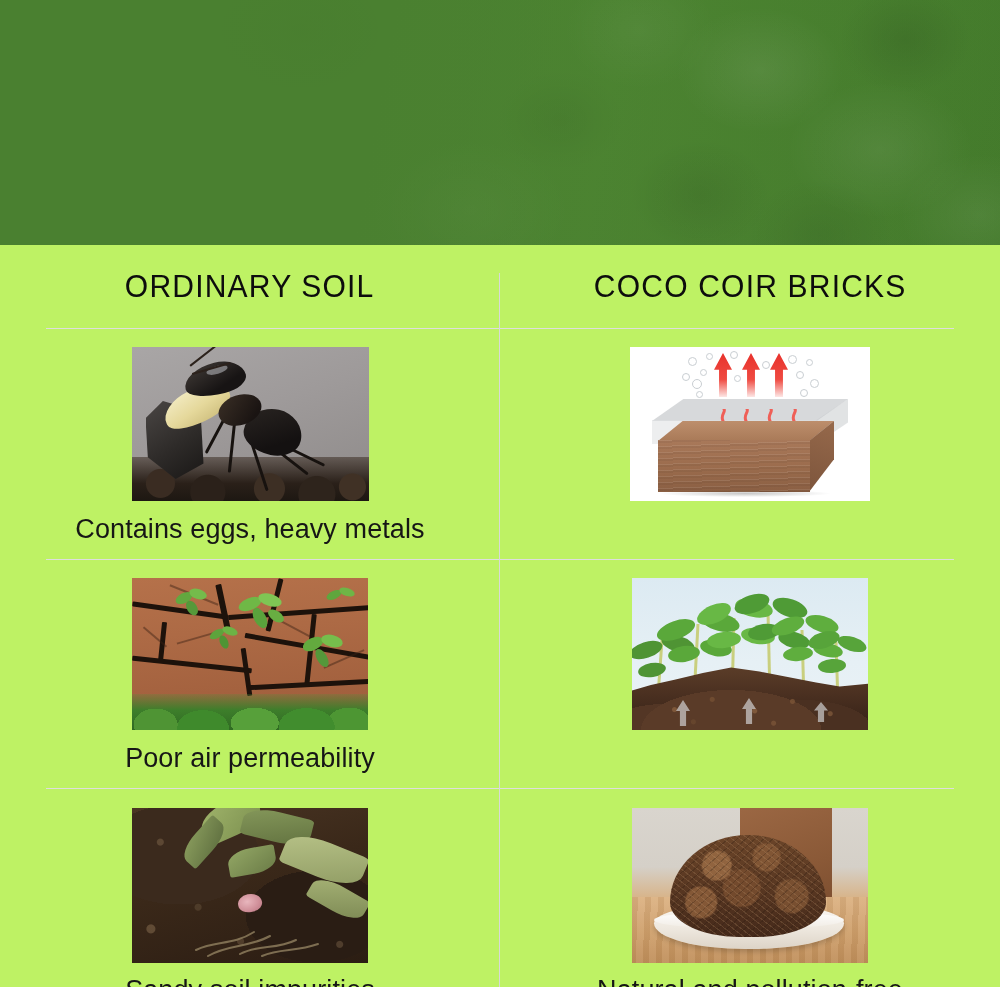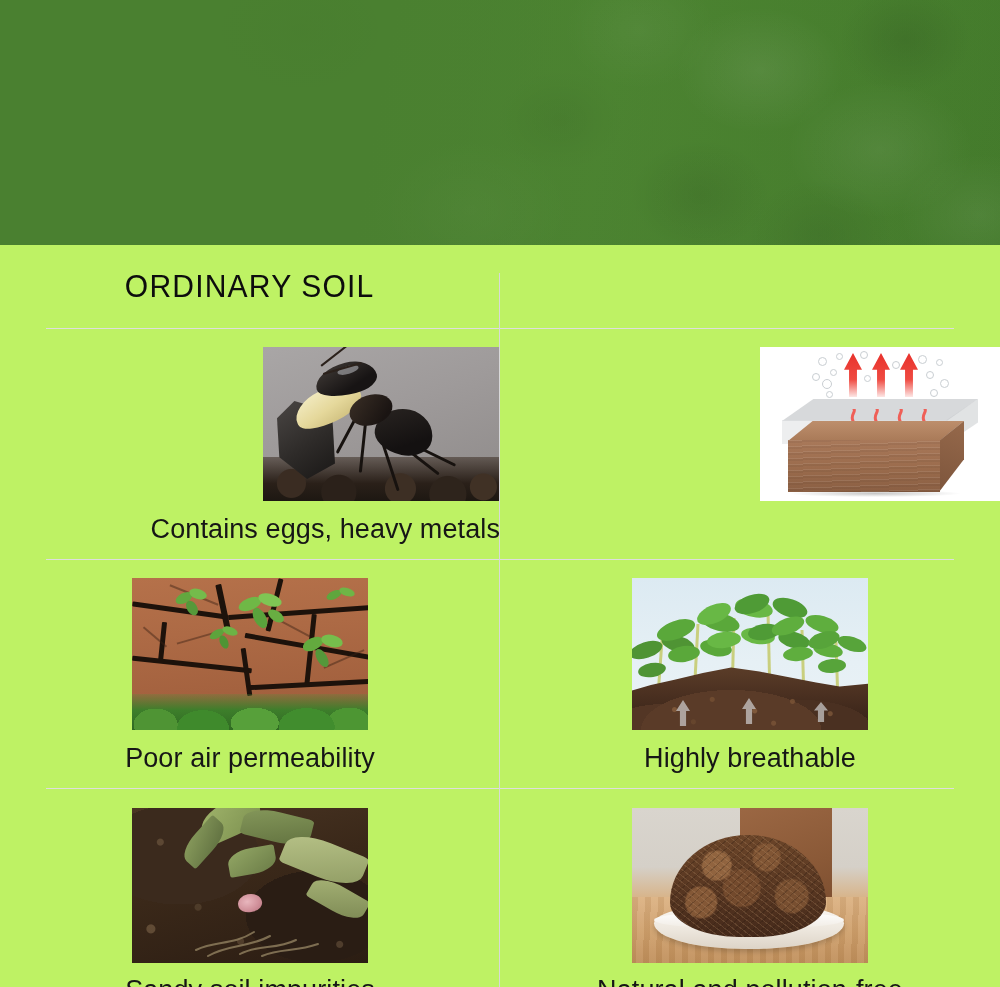--- a/index.html
+++ b/index.html
@@ -128,21 +128,21 @@
   }
   .caption {
     font-size: 27px;
     color: #161616;
     letter-spacing: 0.1px;
     text-align: center;
     white-space: nowrap;
   }
 
   
-  .row1 .cell { padding-top: 18px; align-items: flex-end; }
+  .row1 .cell { padding-top: 18px; }
   .row1 .photo-wrap { width: 237px; height: 154px; }
   .row1 .caption { margin-top: 13px; }
   .row1-h { margin-top: 14px; }
 
   .row2 .cell { padding-top: 18px; justify-content: space-between; }
   .row2 .photo-wrap { width: 236px; height: 152px; }
   .row2 .caption { margin-top: 13px; }
   .row2-h { margin-top: 14px; }
 
   .row3 .cell { padding-top: 19px; }
@@ -397,20 +397,23 @@
   <div class="banner-vignette"></div>
 </div>
 
 <div class="table">
 
   <div class="v-divider"></div>
 
   <div class="col-head-row">
     <div class="col-head">
       <span class="col-head-label">ORDINARY SOIL</span>
+    </div>
+    <div class="col-head">
+      <span class="col-head-label">COCO COIR BRICKS</span>
     </div>
   </div>
   <div class="hrule"></div>
 
   <div class="row row1">
 
     <div class="cell">
       <div class="photo-wrap ant-photo">
         <div class="ant-ground"></div>
         <div class="ant-rock"></div>
@@ -562,21 +565,20 @@
             <ellipse cx="220" cy="66" rx="15" ry="7" transform="rotate(18 220 66)"></ellipse>
             <ellipse cx="200" cy="88" rx="14" ry="7" transform="rotate(-4 200 88)"></ellipse>
           </g>
         </svg>
         <div class="coir-mound"></div>
         <div class="coir-flecks"></div>
         <div class="air-arrow" style="left:44px; bottom:4px;"></div>
         <div class="air-arrow" style="left:110px; bottom:6px;"></div>
         <div class="air-arrow" style="left:182px; bottom:8px; height:20px;"></div>
       </div>
-      <div class="caption">Highly breathable</div>
     </div>
   </div>
   <div class="hrule row2-h"></div>
 
   <div class="row row3">
 
     <div class="cell">
       <div class="photo-wrap sandy-photo">
         <div class="sandy-debris"></div>
         <div class="sandy-leaf" style="left:68px; top:-6px; width:62px; height:34px; background:linear-gradient(150deg,#9fb36a,#7d9150); transform:rotate(-24deg);"></div>

